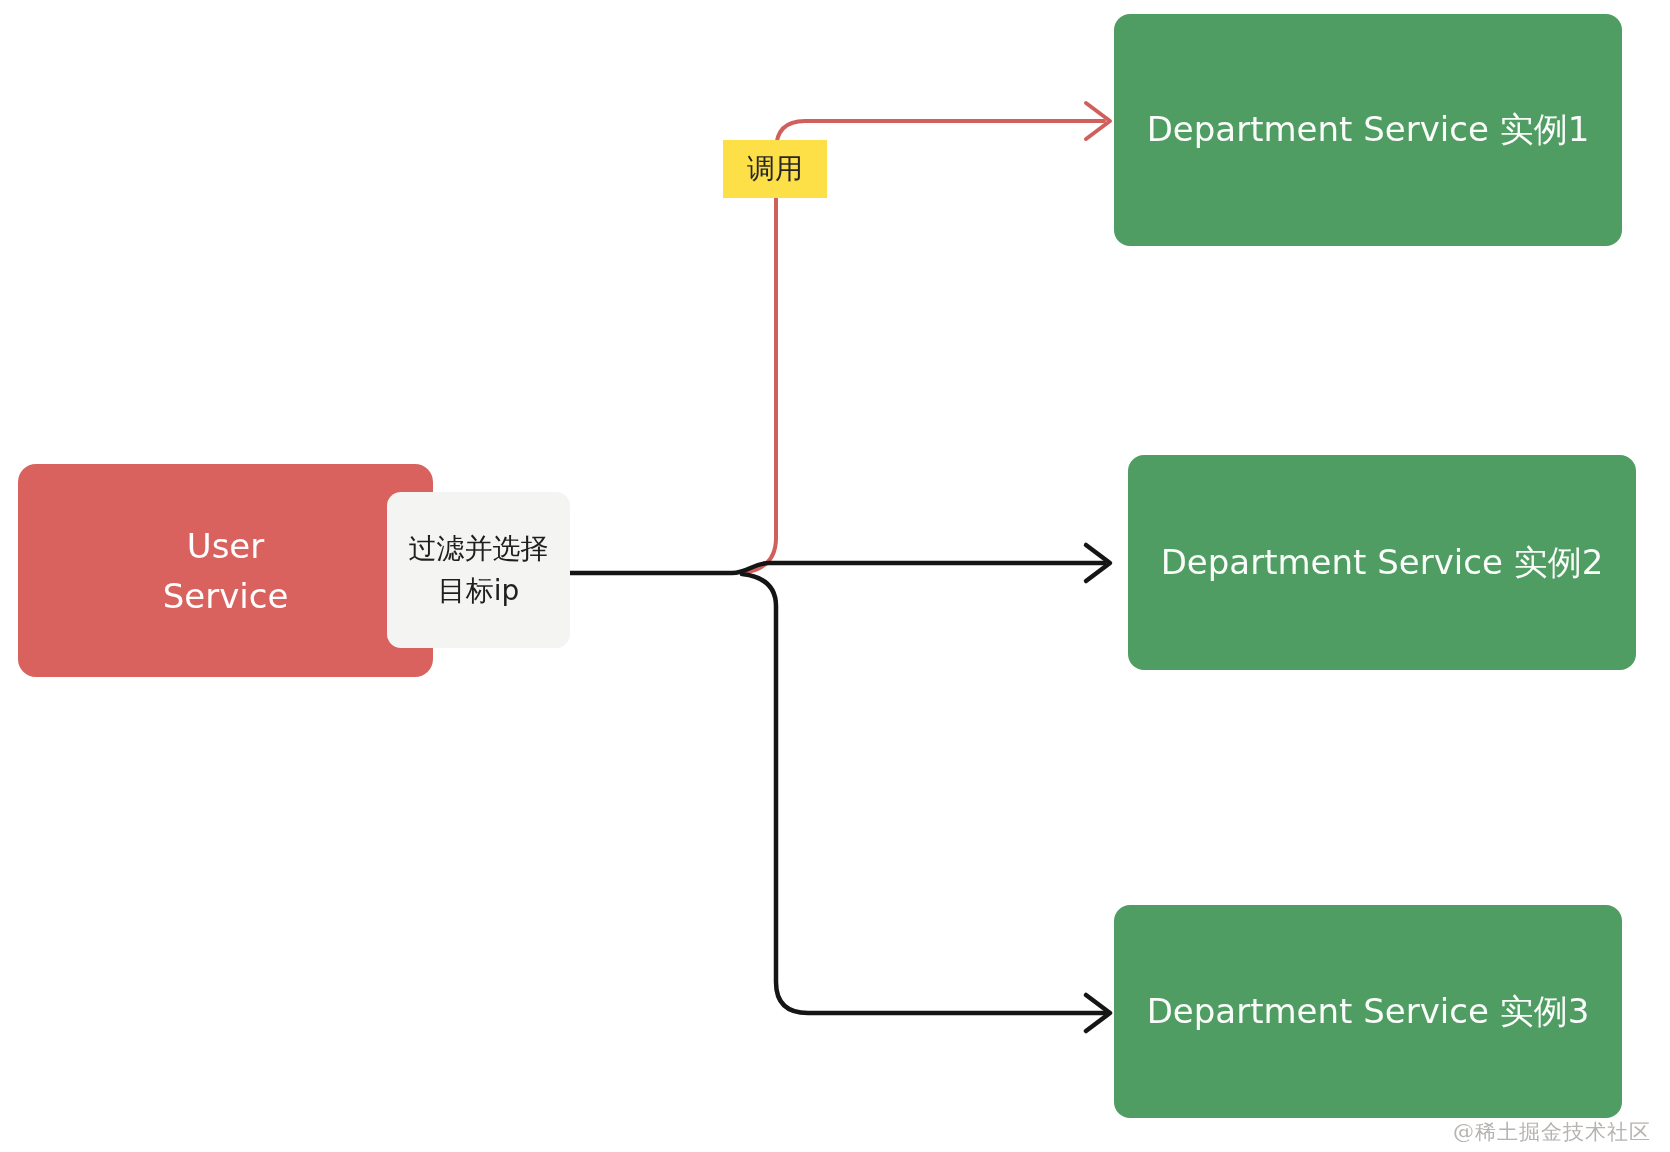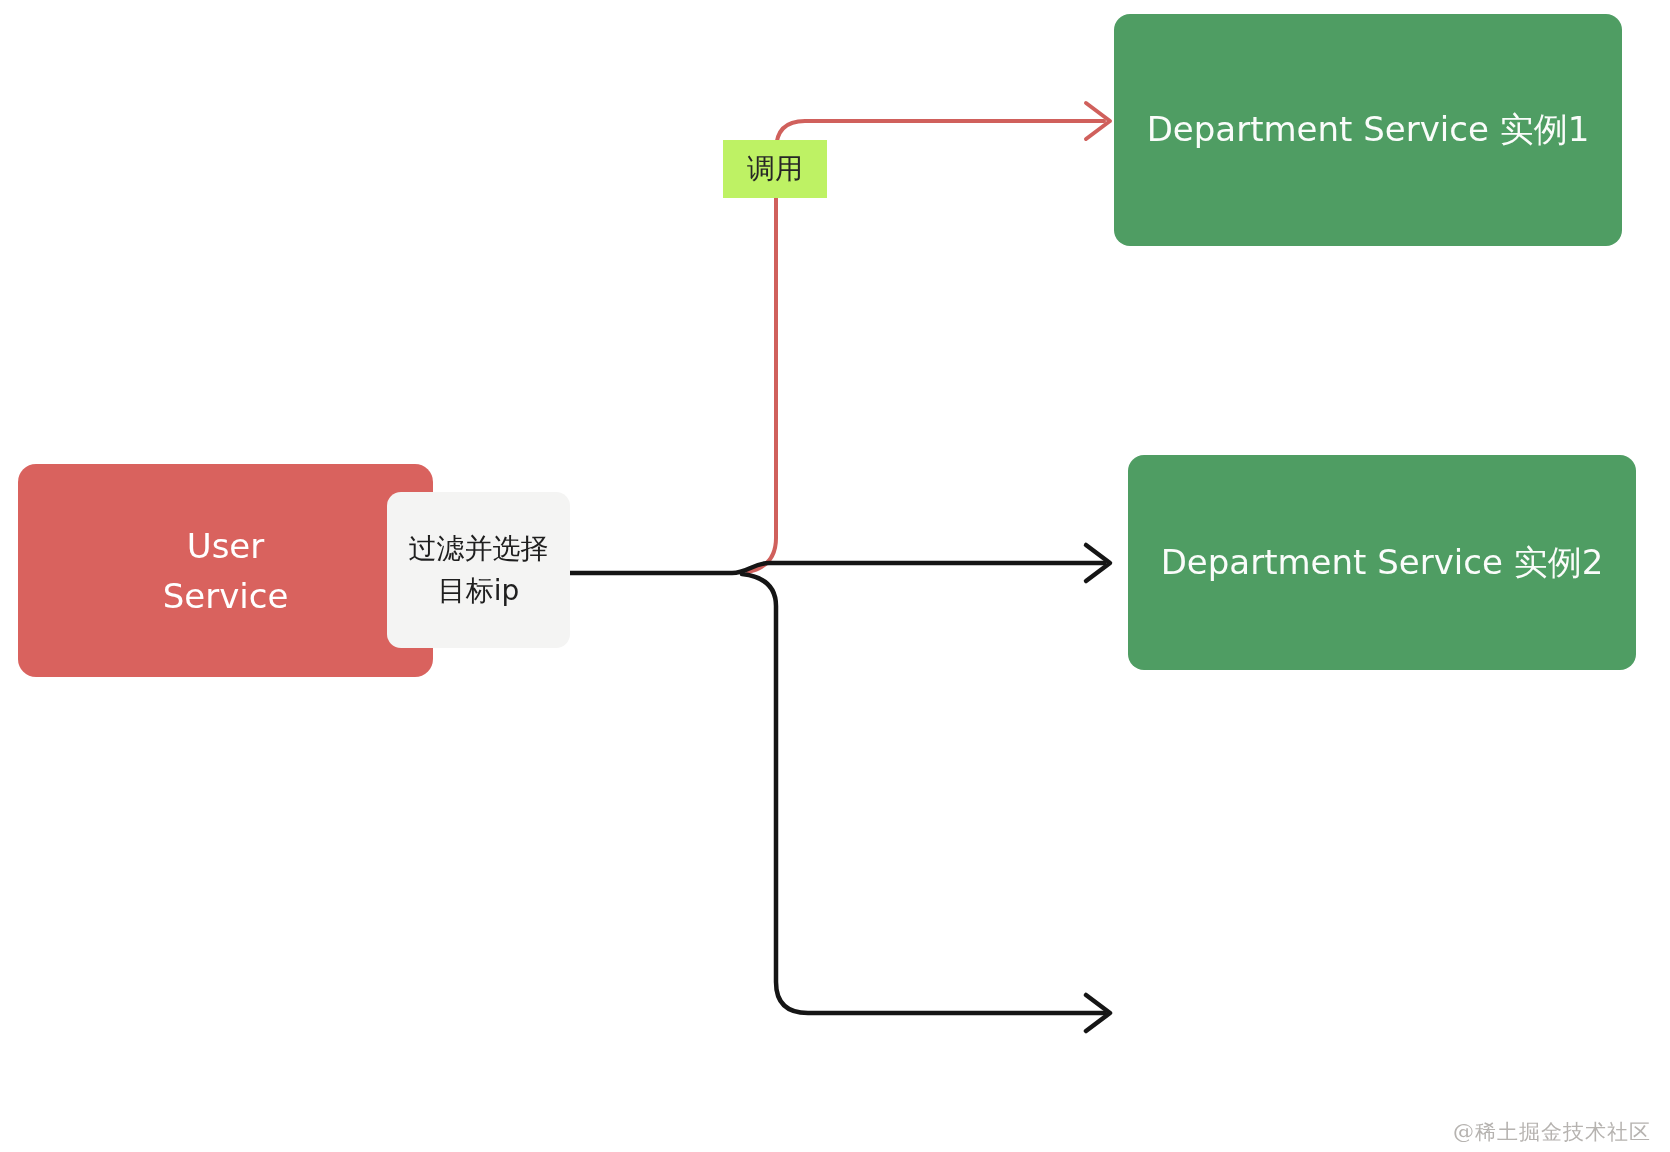--- a/index.html
+++ b/index.html
@@ -68,21 +68,21 @@
     font-size: 34px;
     font-weight: 400;
   }
   .node-dept1 { top: 14px;  height: 232px; }
   .node-dept2 { top: 455px; height: 215px; margin-left: 14px; }
   .node-dept3 { top: 905px; height: 213px; }
   .edge-label {
     position: absolute;
     left: 723px; top: 140px;
     width: 104px; height: 58px;
-    background: #bef264;
+    background: #fde047;
     display: flex;
     align-items: center;
     justify-content: center;
     color: #262626;
     font-size: 28px;
     z-index: 2;
   }
   .watermark {
     position: absolute;
     right: 19px; top: 1118px;
@@ -121,18 +121,21 @@
   </div>
 
   <div class="node node-dept node-dept1">
     <span>Department Service 实例1</span>
   </div>
 
   <div class="node node-dept node-dept2">
     <span>Department Service 实例2</span>
   </div>
 
+  <div class="node node-dept node-dept3">
+    <span>Department Service 实例3</span>
+  </div>
 
   <div class="edge-label">调用</div>
 
   <div class="watermark">@稀土掘金技术社区</div>
 
 </div>
 
 </body></html>

